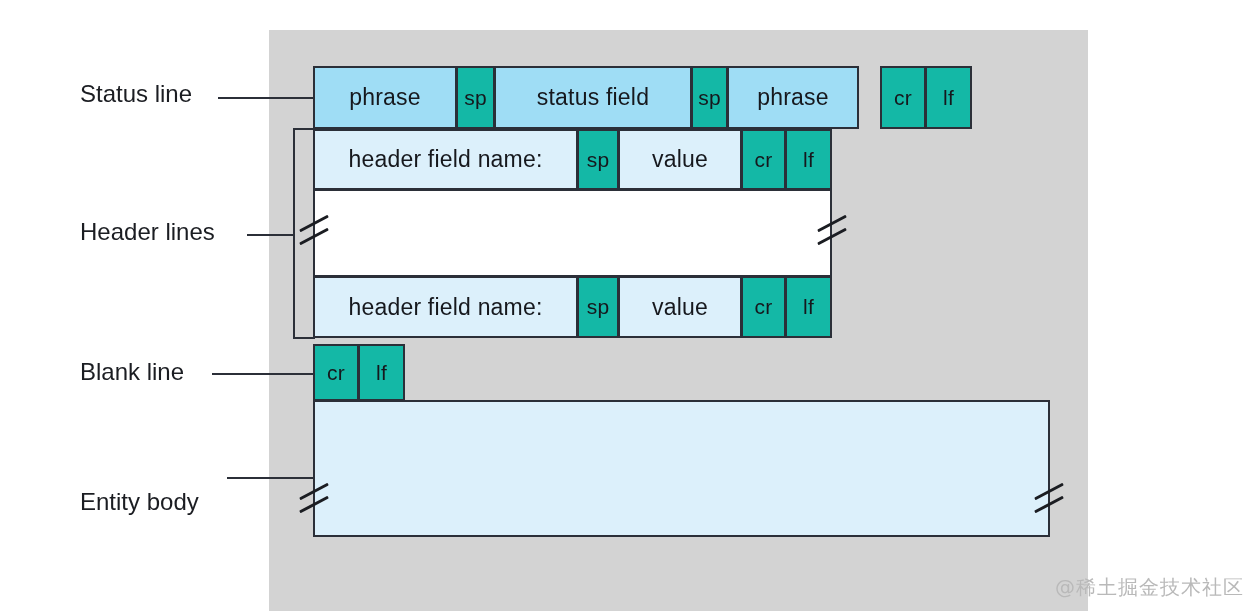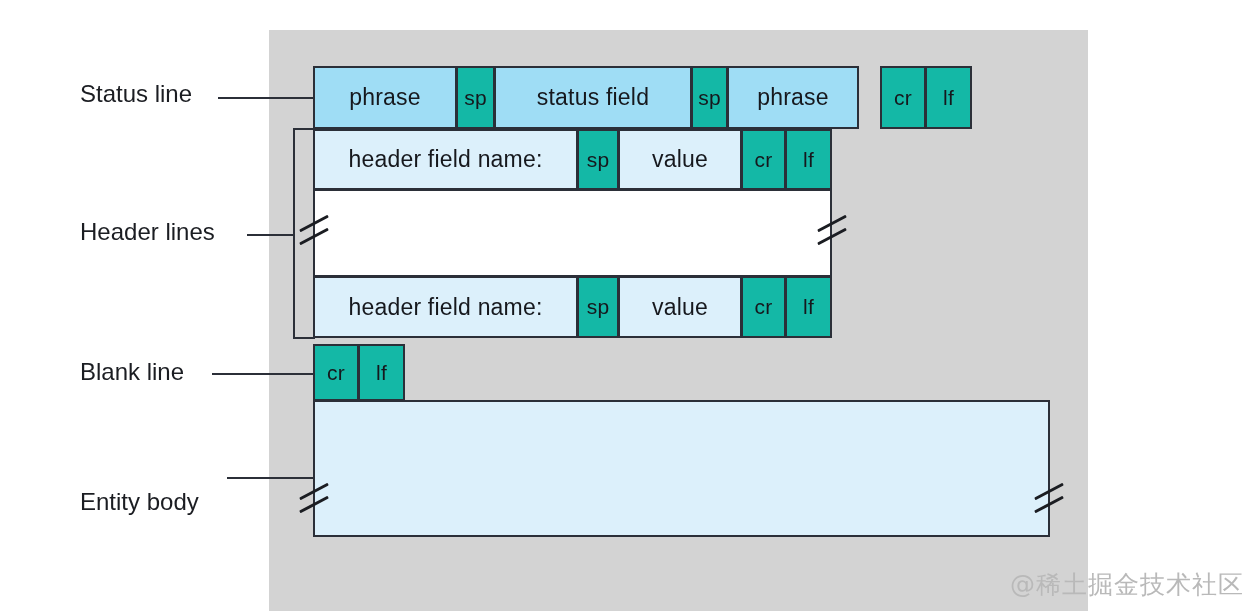--- a/index.html
+++ b/index.html
@@ -119,21 +119,21 @@
     border-radius: 1px;
   }
   .break-mark i.a { top: 6px; left: 0; }
   .break-mark i.b { top: 19px; left: 0; }
 
   
   #watermark {
     position: absolute;
     right: 14px;
     bottom: 10px;
-    font-size: 25px;
+    font-size: 20px;
     color: #b9b9b9;
     letter-spacing: 1px;
     font-family: "DejaVu Sans", sans-serif;
   }
 </style>
 </head>
 <body>
 
 <div id="canvas">
 

